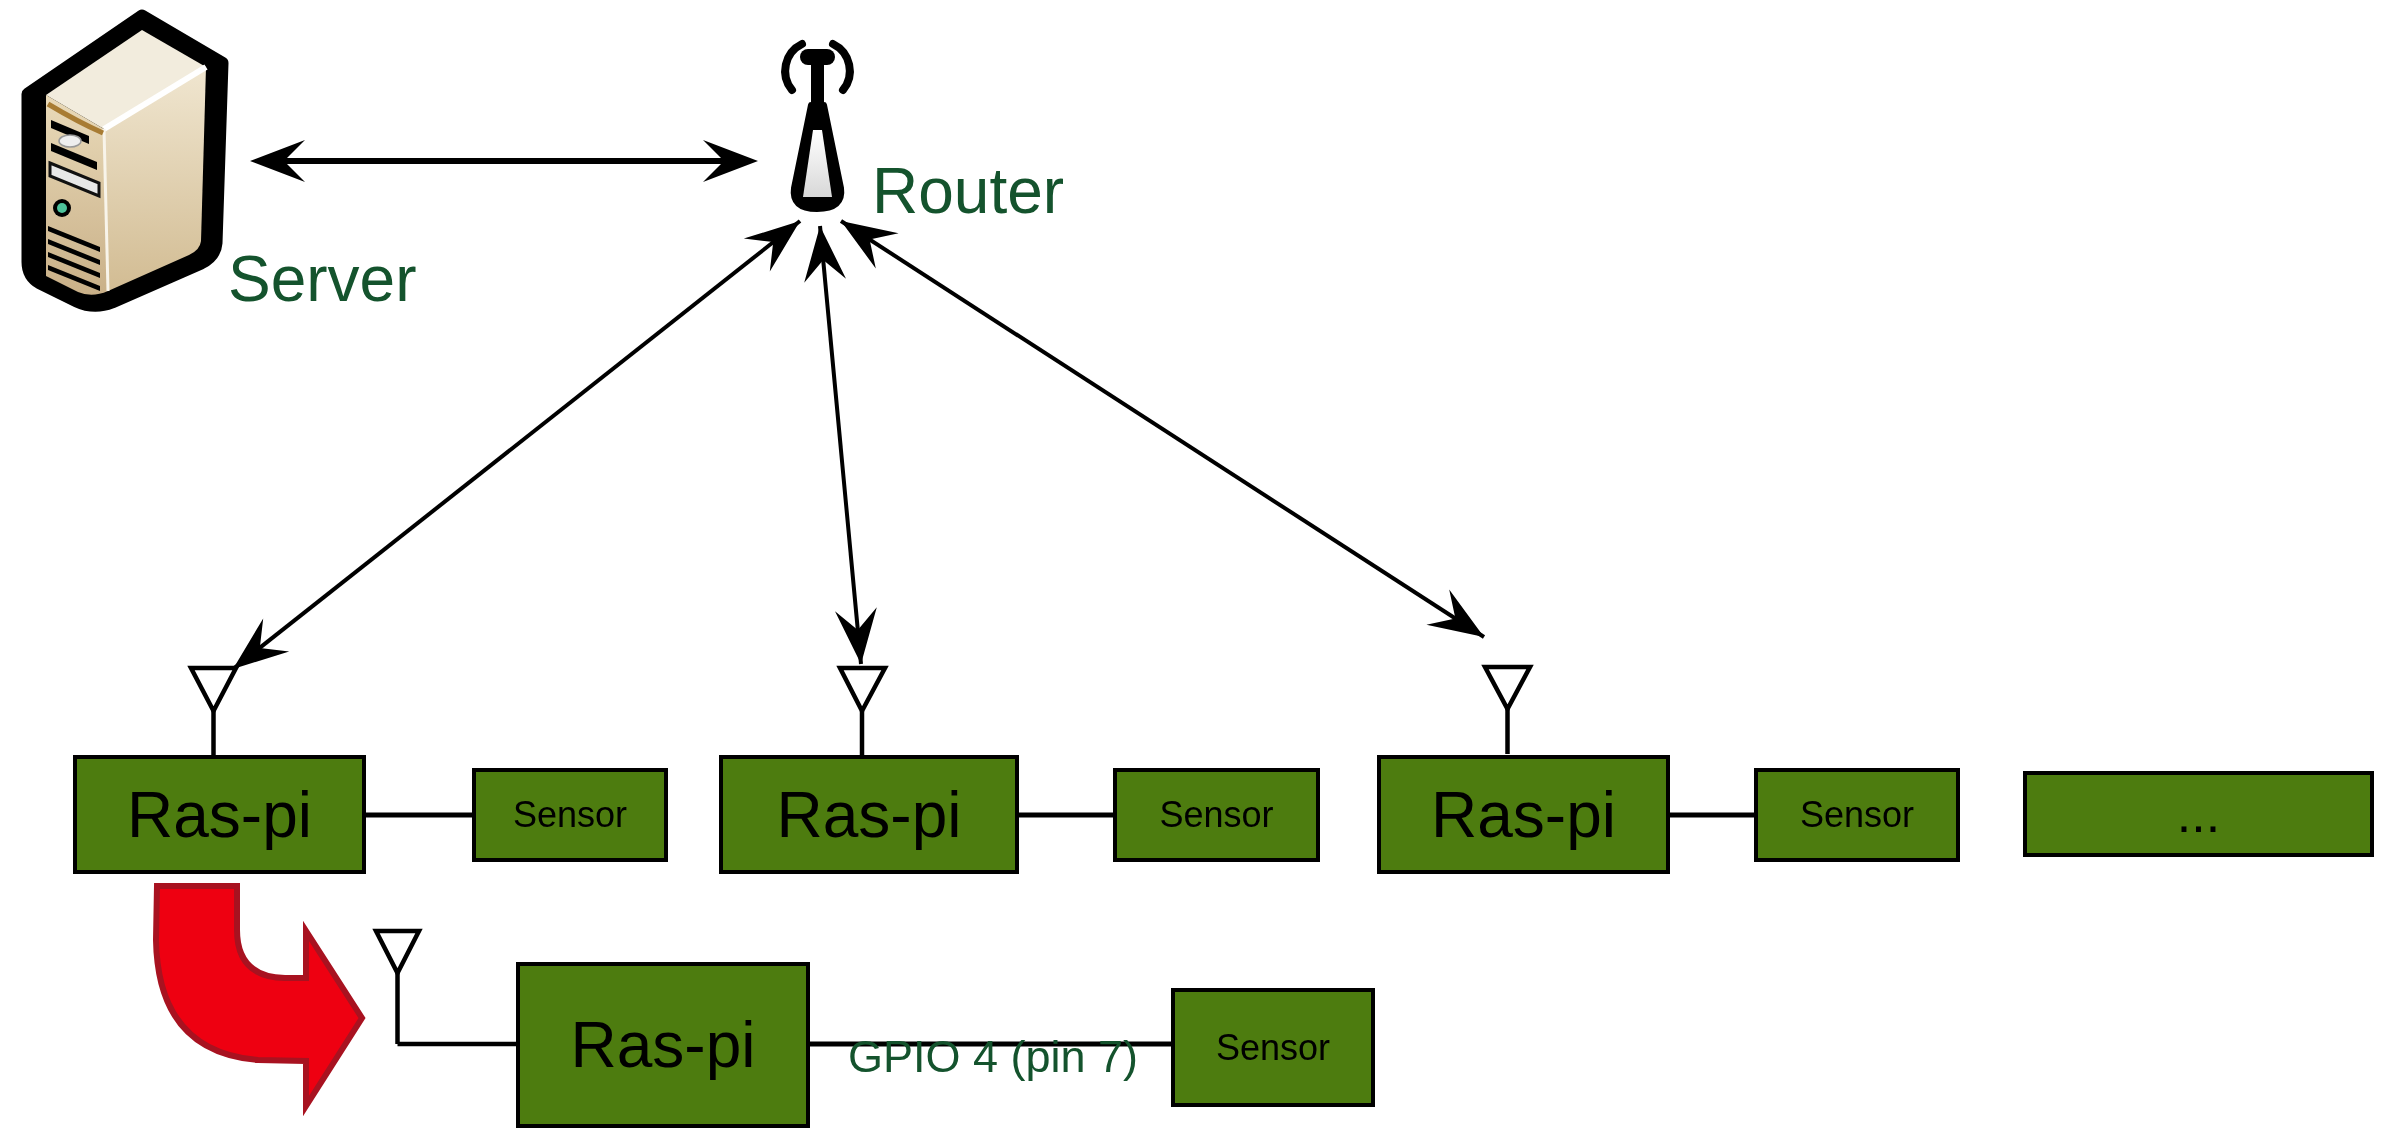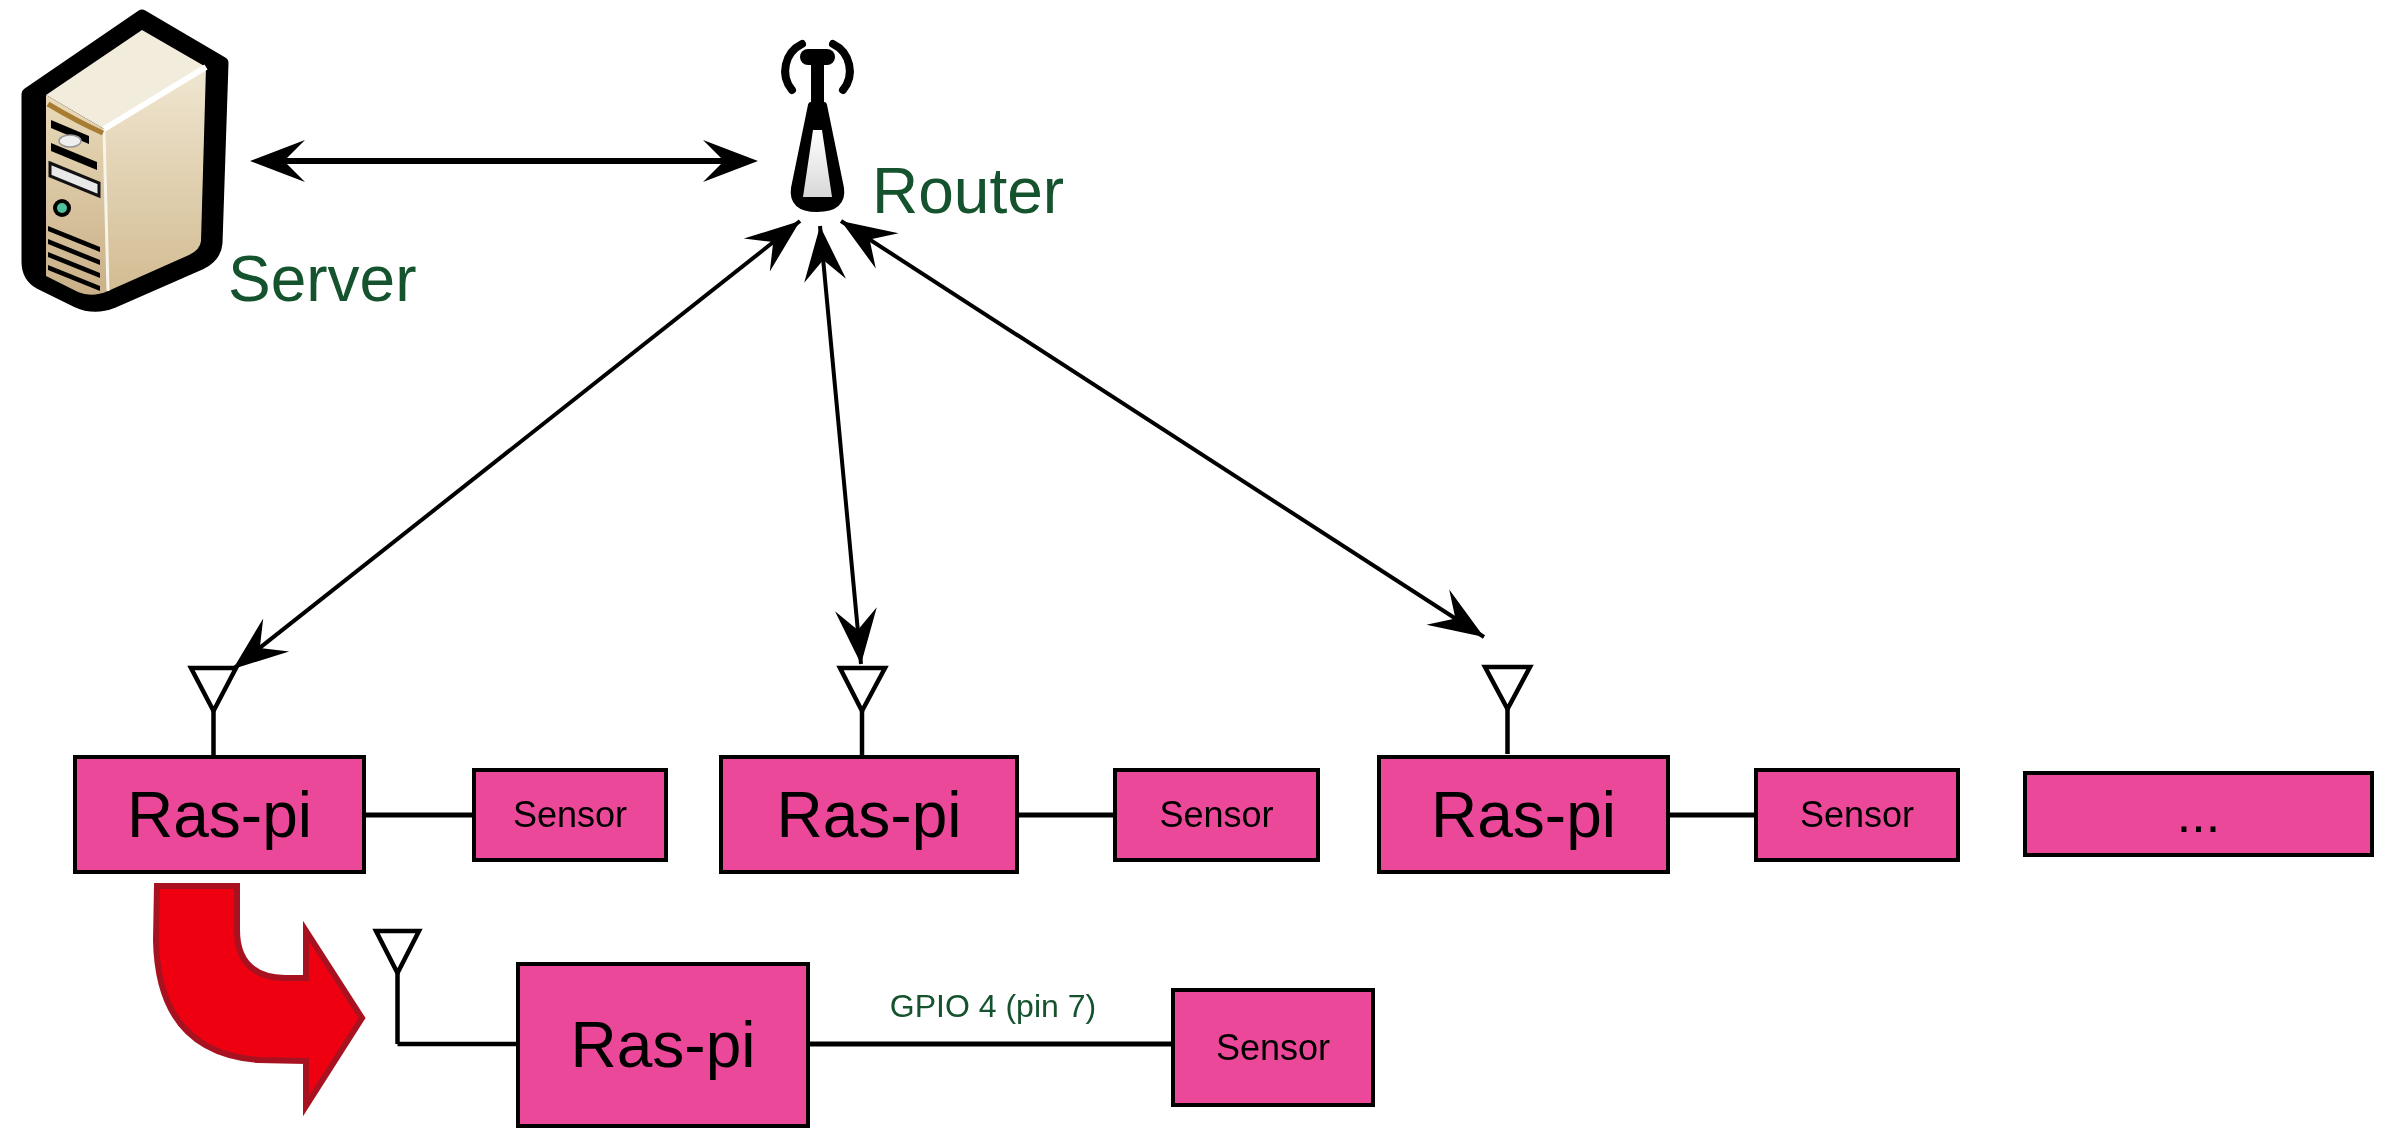--- a/index.html
+++ b/index.html
@@ -6,32 +6,32 @@
   .canvas{
     position:relative;
     width:2390px;height:1141px;
     background:#ffffff;
     font-family:"Liberation Sans",sans-serif;
     overflow:hidden;
   }
   .layer{position:absolute;left:0;top:0;width:2390px;height:1141px;}
   .node{
     position:absolute;
-    background:#ec4899;
+    background:#4d7c0f;
     border:4px solid #000000;
     display:flex;align-items:center;justify-content:center;
     color:#000000;
     box-sizing:border-box;
   }
   .raspi{font-size:64px;}
   .sensor{font-size:36px;}
   .ellipsisbox{font-size:52px;}
   .freelabel{position:absolute;color:#14532d;white-space:nowrap;}
   .lab-large{font-size:64px;}
-  .lab-gpio{font-size:32px;}
+  .lab-gpio{font-size:45px;margin-top:43px;}
 </style>
 </head>
 <body>
 
 <div class="canvas">
 
   <svg class="layer" viewBox="0 0 2390 1141">
     <defs>
       <linearGradient id="gSide" x1="0" y1="0" x2="0" y2="1">
         <stop offset="0" stop-color="#f0e6d0"></stop>

